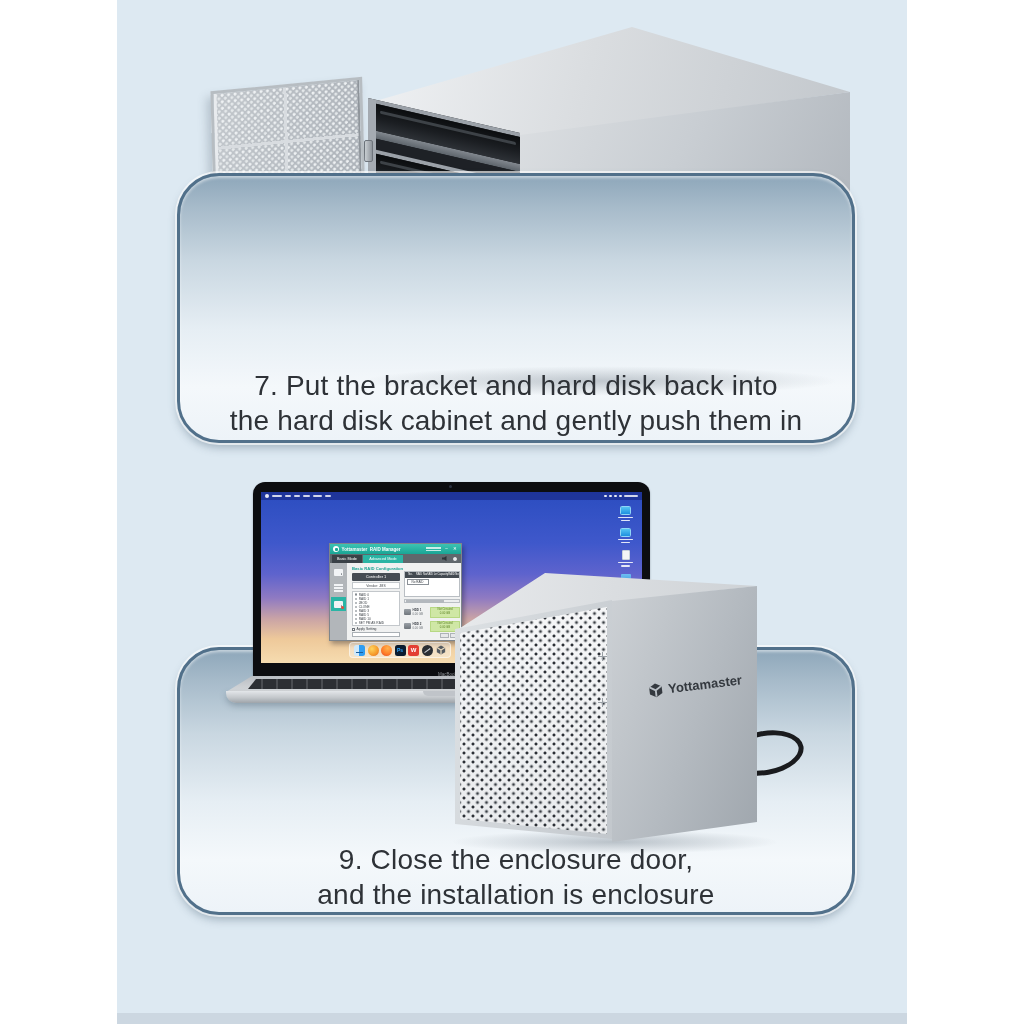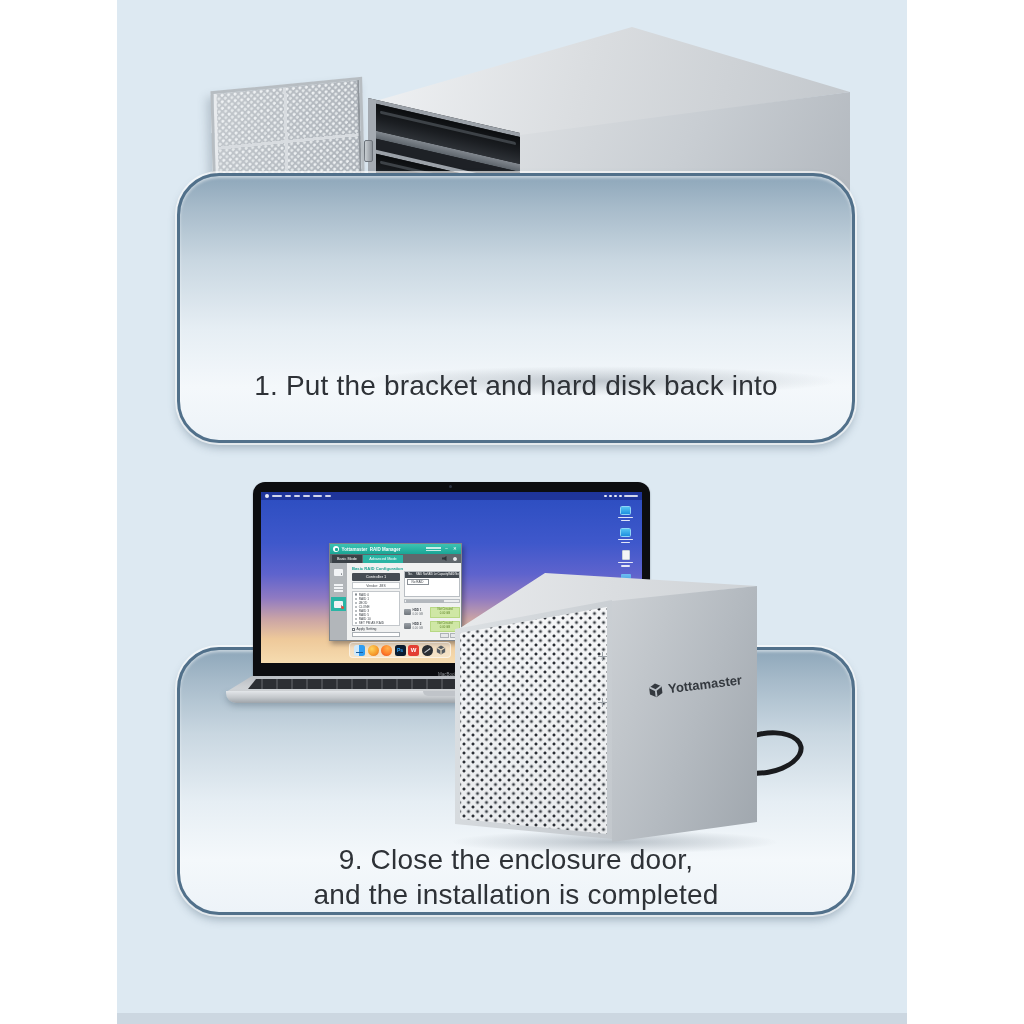--- a/index.html
+++ b/index.html
@@ -216,21 +216,22 @@
   #plus-1 { left:598px; top:652px; } #plus-2 { left:598px; top:698px; }
 </style>
 </head>
 <body>
 
 <div id="canvas" class="abs"></div>
 <div id="footer-strip" class="abs"></div>
 
 <div id="panel-top" class="panel abs"></div>
 <div id="caption-3" class="caption abs">
-  <div>1. Put the bracket and hard disk back into</div>
+  <div>7. Put the bracket and hard disk back into</div>
+  <div>the hard disk cabinet and gently push them in</div>
 </div>
 
 <div id="t-shadow" class="abs"></div>
 <div class="illus">
   <div id="t-top" class="abs"></div>
   <div id="t-side" class="abs">
     <div id="t-logo" class="abs brandlogo">
       <svg width="20" height="20" viewBox="0 0 24 24">
         <path d="M12 1 22 6.5 22 17.5 12 23 2 17.5 2 6.5Z" fill="currentColor"></path>
         <path d="M12 22 12 12 M12 12 2.5 6 M12 12 21.5 6" stroke="#cfd3d7" stroke-width="3" fill="none"></path>
@@ -274,21 +275,21 @@
   <div id="hinge-2" class="abs hinge"></div>
   <div id="t-door" class="abs"></div>
   <div id="arrow-1" class="abs arrow"></div>
   <div id="arrow-2" class="abs arrow"></div>
   <div id="arrow-3" class="abs arrow"></div>
 </div>
 
 <div id="panel-bottom" class="panel abs"></div>
 <div id="caption-4" class="caption abs">
   <div>9. Close the enclosure door,</div>
-  <div>and the installation is completed</div>
+  <div>and the installation is enclosure</div>
 </div>
 
 <div id="laptop" class="abs">
   <div id="lt-screen" class="abs">
     <div id="lt-cam" class="abs"></div>
     <div id="lt-display" class="abs">
 
       <div id="menubar" class="abs">
         <div class="mb-dot"></div>
         <div class="mb-bar" style="width:10px"></div>

